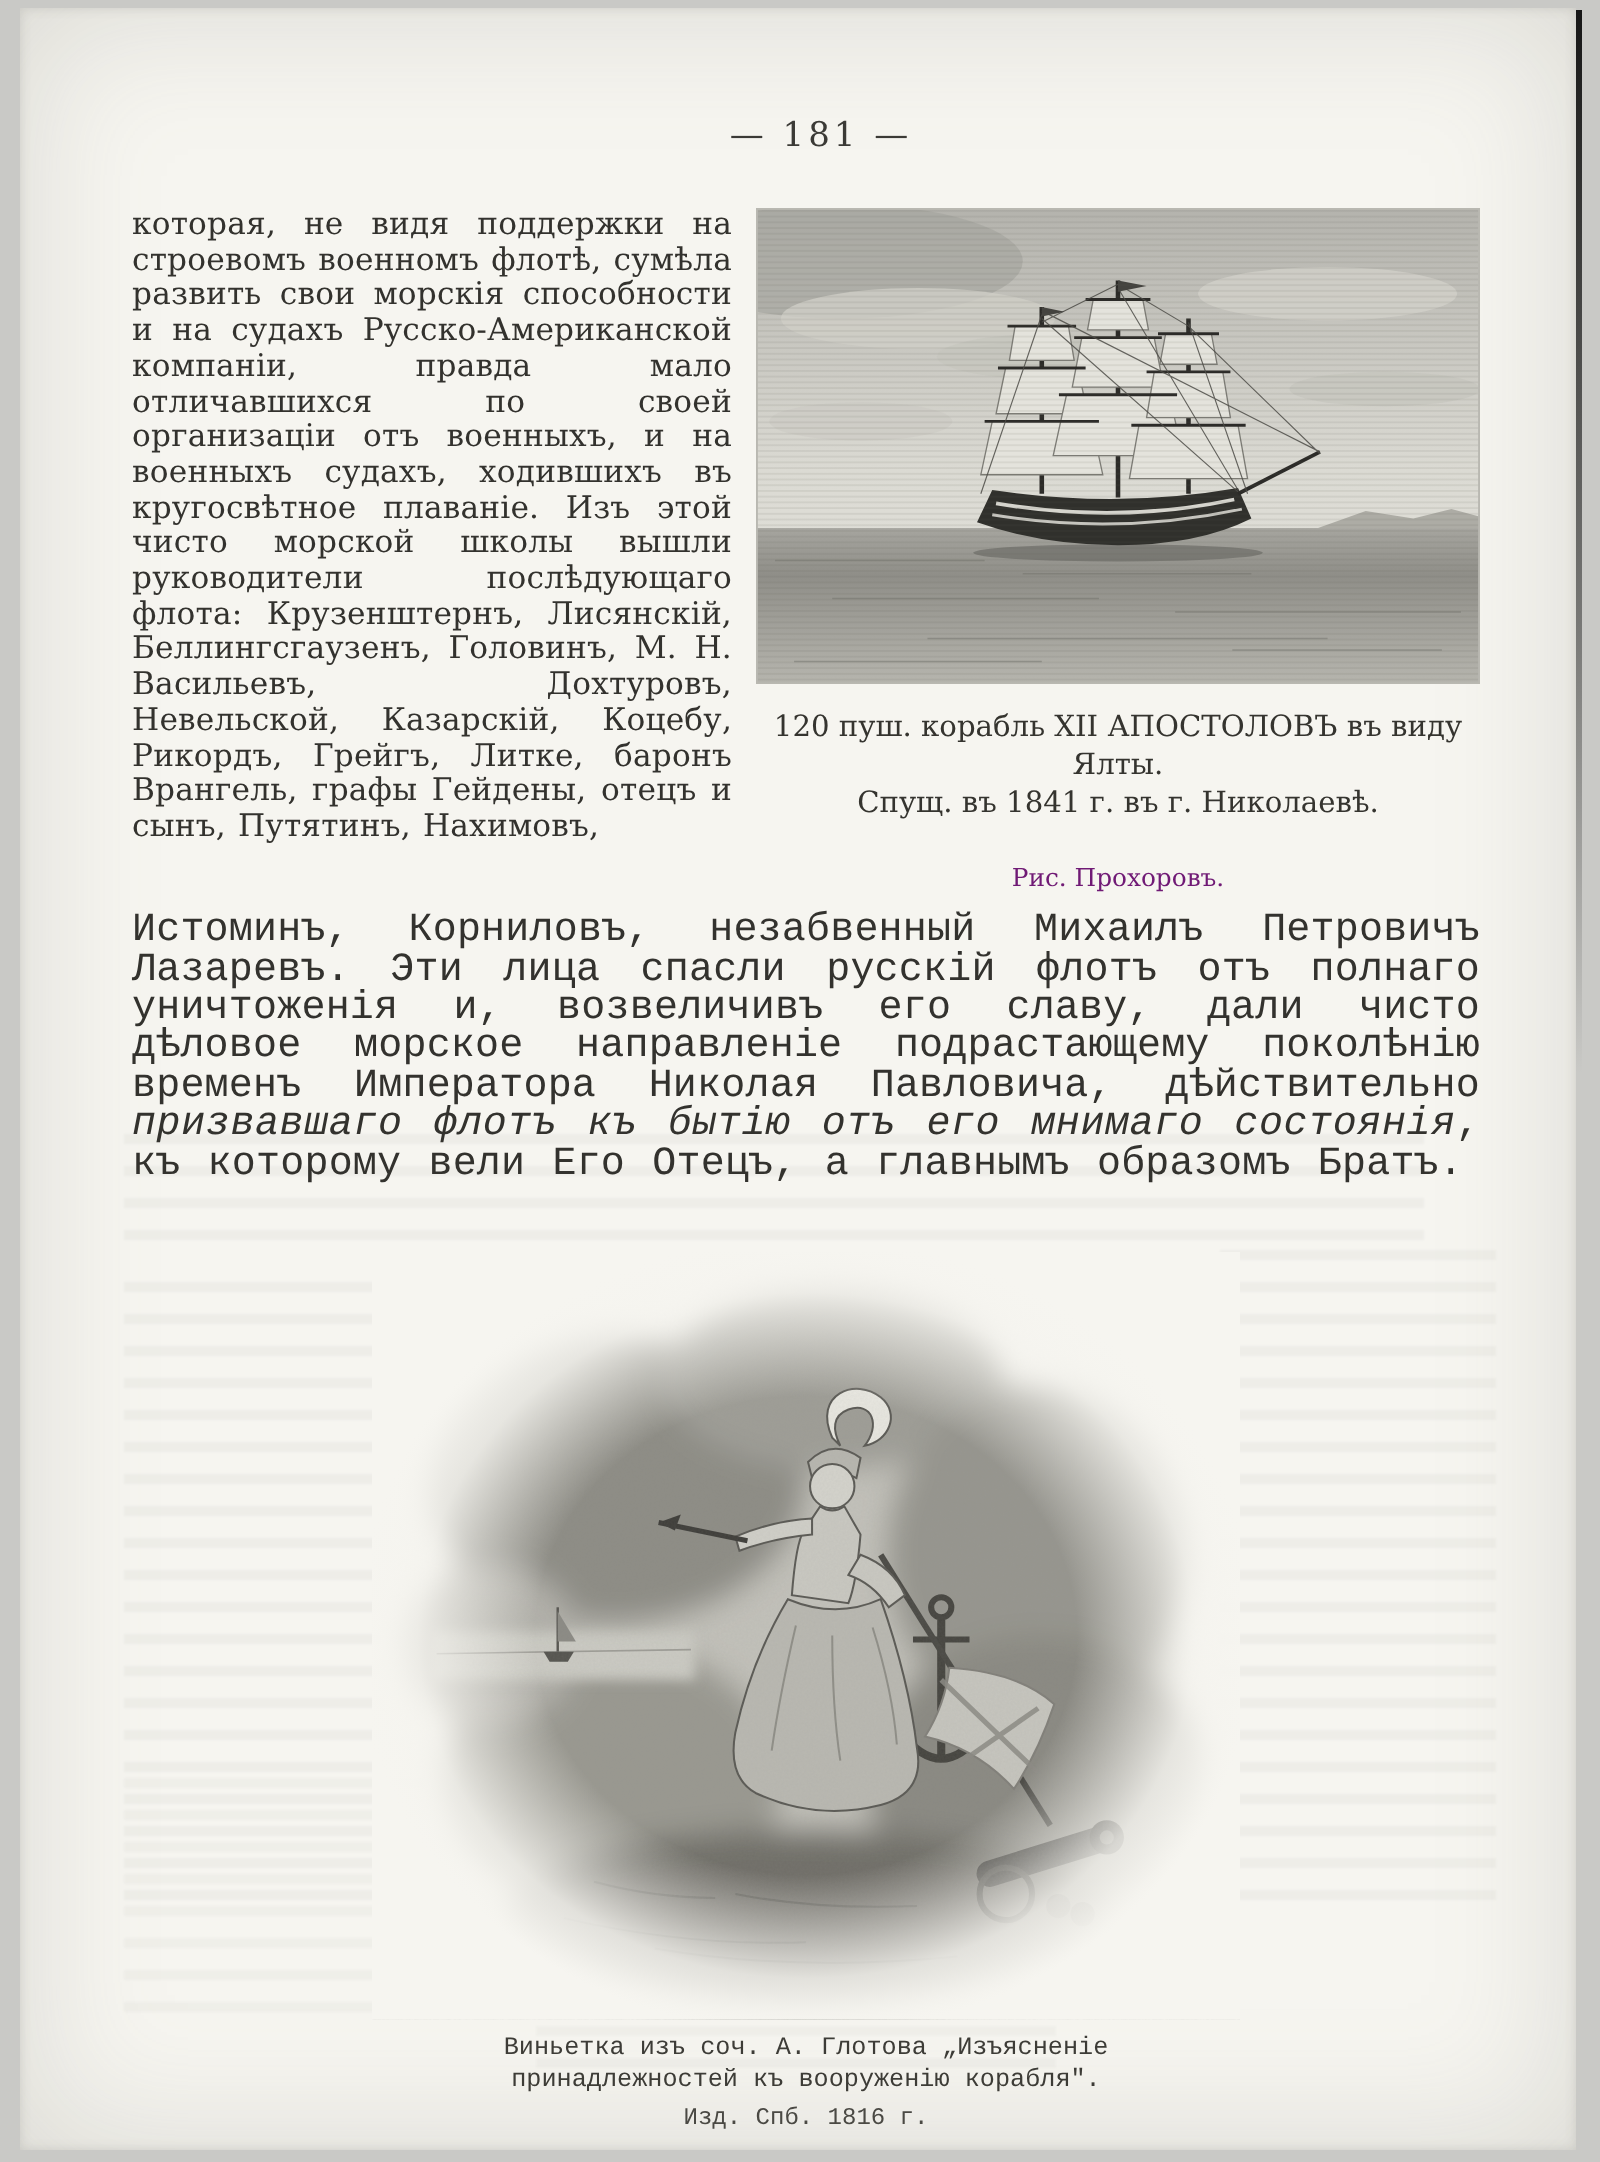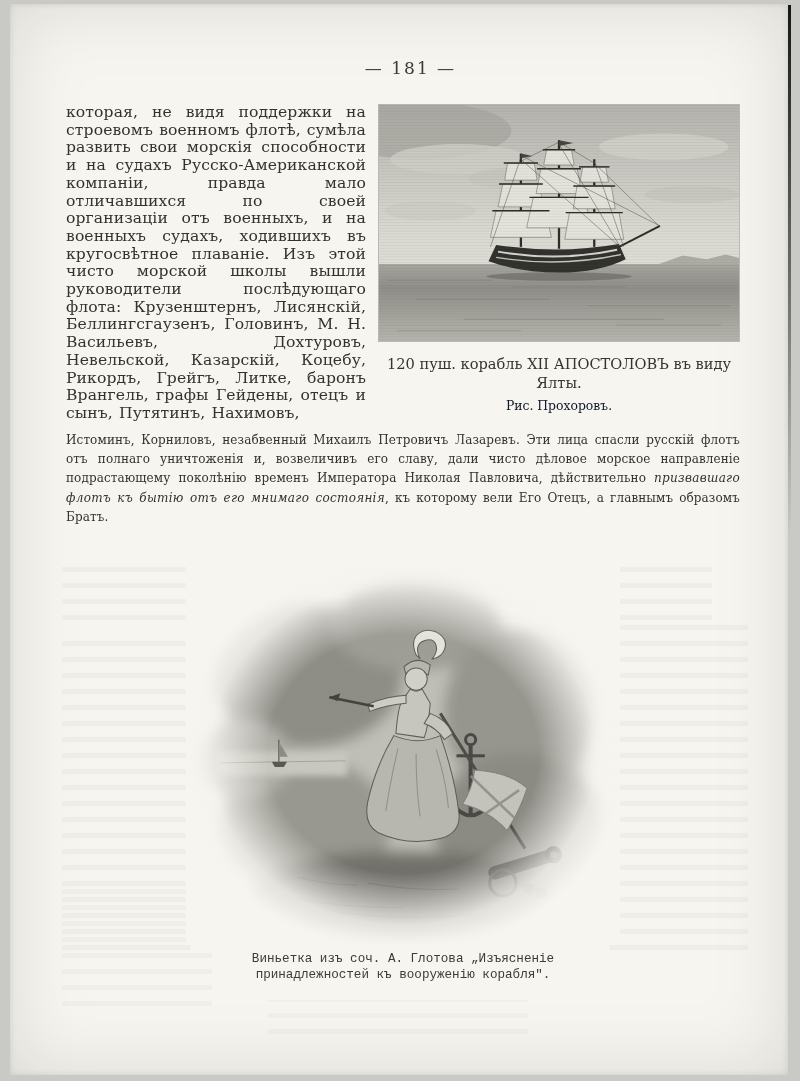--- a/index.html
+++ b/index.html
@@ -26,24 +26,24 @@
   }
   .flow{position:absolute;top:100px;left:56px;right:48px;}
   .top-row{display:flex;gap:12px;align-items:flex-start;}
   .leftcol{
     flex:none;width:300px;text-align:justify;
     font-size:15.6px;line-height:17.7px;letter-spacing:.1px;word-spacing:1px;
   }
   .fig-ship{flex:1;margin:0;padding:0;min-width:0;}
   .fig-ship svg{width:100%;height:auto;display:block;}
   .fig-ship figcaption{margin-top:12px;text-align:center;font-size:14.6px;line-height:19px;color:#35342f;}
-  .fig-ship .cap-small{font-size:12.4px;margin-top:4px;color:#0f172a;text-align:center;}
+  .fig-ship .cap-small{font-size:12.4px;margin-top:18px;color:#701a75;text-align:center;}
   .full-para{
     margin:8px 0 0 0;text-align:justify;
-    font-size:12px;line-height:19.4px;letter-spacing:.1px;word-spacing:1.5px;
+    font-size:20px;line-height:19.4px;letter-spacing:.1px;word-spacing:1.5px;font-family:Liberation Mono, monospace;
   }
   .full-para i{letter-spacing:.3px;}
   .fig-vignette{margin:34px auto 0;width:434px;text-align:center;}
   .fig-vignette svg{width:434px;height:auto;display:block;}
   .fig-vignette figcaption{margin-top:6px;font-size:12.6px;line-height:16px;color:#3d3c37;font-family:Liberation Mono, monospace;}
   .fig-vignette .cap-small{margin-top:3px;font-size:12px;color:#4a4944;}
   
   .bleed{
     position:absolute;opacity:.6;filter:blur(.6px);pointer-events:none;
     background-image:repeating-linear-gradient(0deg,
@@ -144,20 +144,21 @@
               <g stroke="#4c4b47" stroke-width="0.6" opacity="0.85" fill="none">
                 <path d="M150,54 L296,128 M190,40 L150,60 M190,40 L227,62 M150,56 L118,150 M227,60 L258,150 M190,42 L253,148 M150,58 L253,149 M227,62 L296,129"></path>
               </g>
               <path d="M190,38 l15,3 l-15,3 Z" fill="#44433f"></path>
               <path d="M150,52 l12,2.5 l-12,2.5 Z" fill="#44433f"></path>
               <rect width="380" height="250" fill="url(#hatch)"></rect>
               <rect x="0.5" y="0.5" width="379" height="249" fill="none" stroke="#b9b8b1"></rect>
             </svg>
             <figcaption>
               <div>120 пуш. корабль XII АПОСТОЛОВЪ въ виду Ялты.</div>
+              <div>Спущ. въ 1841 г. въ г. Николаевѣ.</div>
               <div class="cap-small">Рис. Прохоровъ.</div>
             </figcaption>
           </figure>
         </div>
 
         <p class="full-para"><span>Истоминъ, Корниловъ, незабвенный Михаилъ Петровичъ Лазаревъ. Эти лица спасли русскій флотъ отъ полнаго уничтоженія и, возвеличивъ его славу, дали чисто дѣловое морское направленіе подрастающему поколѣнію временъ Императора Николая Павловича, дѣйствительно </span><i>призвавшаго флотъ къ бытію отъ его мнимаго состоянія</i><span>, къ которому вели Его Отецъ, а главнымъ образомъ Братъ.</span></p>
 
         <figure class="fig-vignette">
           <svg viewBox="0 0 430 380" aria-hidden="true">
             <defs>
@@ -227,19 +228,20 @@
             <circle cx="314" cy="318" r="13" fill="none" stroke="#45443f" stroke-width="3"></circle>
             <circle cx="340" cy="324" r="6" fill="#514f4a"></circle>
             <circle cx="352" cy="328" r="6" fill="#44433e"></circle>
             <path d="M95,330 q60,14 120,12 M140,345 q70,12 150,4 M180,318 q40,8 90,6 M110,312 q30,8 60,8" stroke="#4f4e49" stroke-width="1" opacity="0.6" fill="none"></path>
             <rect width="430" height="380" filter="url(#grain)" opacity="0.55"></rect>
             <rect width="430" height="380" fill="url(#fade)"></rect>
           </svg>
           <figcaption>
             <div>Виньетка изъ соч. А. Глотова „Изъясненіе</div>
             <div>принадлежностей къ вооруженію корабля".</div>
+            <div class="cap-small">Изд. Спб. 1816 г.</div>
           </figcaption>
         </figure>
 
       </div>
     </div>
   </div>
 </div>
 
 </body></html>

